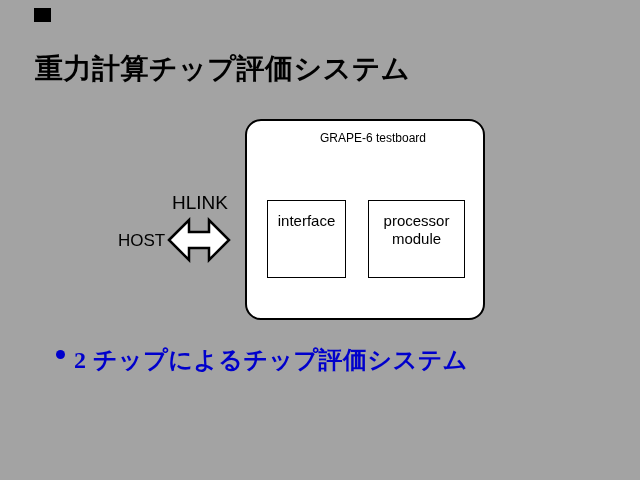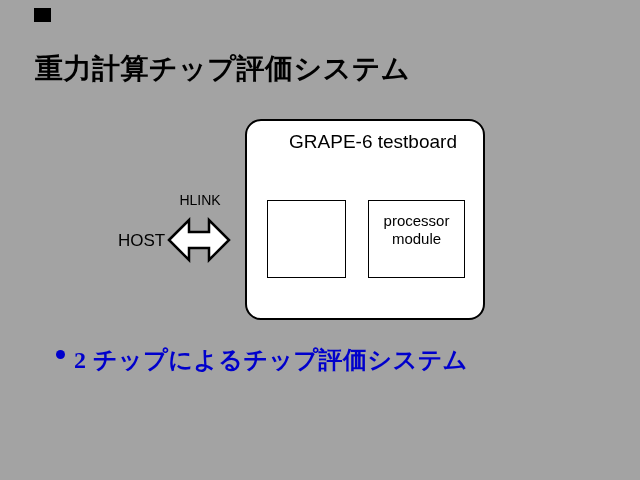--- a/index.html
+++ b/index.html
@@ -12,35 +12,35 @@
     position:absolute;left:35px;top:50px;margin:0;
     font-size:28px;font-weight:bold;letter-spacing:0.5px;color:#000;
     font-family:"Liberation Sans",sans-serif;white-space:nowrap;
   }
   .board{
     position:absolute;left:245px;top:119px;width:236px;height:197px;
     border:2px solid #000;border-radius:16px;background:#fff;
   }
   .board-label{
     position:absolute;left:245px;top:131px;width:256px;text-align:center;
-    font-size:19px;white-space:nowrap;
+    font-size:12px;white-space:nowrap;
   }
   .inner-box{
     position:absolute;border:1.5px solid #000;background:#fff;
     text-align:center;font-size:15px;line-height:17px;
   }
   .box-interface{left:267px;top:200px;width:77px;height:76px;}
   .box-interface .l1{display:block;margin-top:11px;}
   .box-interface .l2{display:block;margin-top:19px;}
   .box-processor{left:368px;top:200px;width:95px;height:76px;}
   .box-processor .l1{display:block;margin-top:11px;}
   .box-processor .l2{display:block;margin-top:1px;}
   .hlink-label{
     position:absolute;left:170px;top:192px;width:60px;text-align:center;
-    font-size:14px;white-space:nowrap;
+    font-size:19px;white-space:nowrap;
   }
   .host-label{
     position:absolute;left:118px;top:231px;font-size:17px;white-space:nowrap;
   }
   .arrow{position:absolute;left:166px;top:215px;}
   .bullet-row{position:absolute;left:56px;display:flex;align-items:flex-start;}
   .bullet-row.b0{top:344px;}
   .bullet-row.b1{top:380px;}
   .dot{
     width:9px;height:9px;border-radius:50%;flex:0 0 auto;
@@ -66,20 +66,21 @@
 
   <svg class="arrow" width="66" height="50" viewBox="0 0 66 50">
     <polygon points="3,25 23,5 23,17 43,17 43,5 63,25 43,45 43,33 23,33 23,45" fill="#ffffff" stroke="#000000" stroke-width="2.5" stroke-linejoin="miter"></polygon>
   </svg>
 
   <div class="board"></div>
 
   <div class="board-label">GRAPE-6 testboard</div>
 
   <div class="inner-box box-interface">
+    <span class="l1">interface</span>
   </div>
 
   <div class="inner-box box-processor">
     <span class="l1">processor</span>
     <span class="l2">module</span>
   </div>
 
   <div class="bullet-row b0">
     <span class="dot" style="background: rgb(0, 0, 204);"></span>
     <span class="bullet-text" style="color: rgb(0, 0, 204);">2 チップによるチップ評価システム</span>

